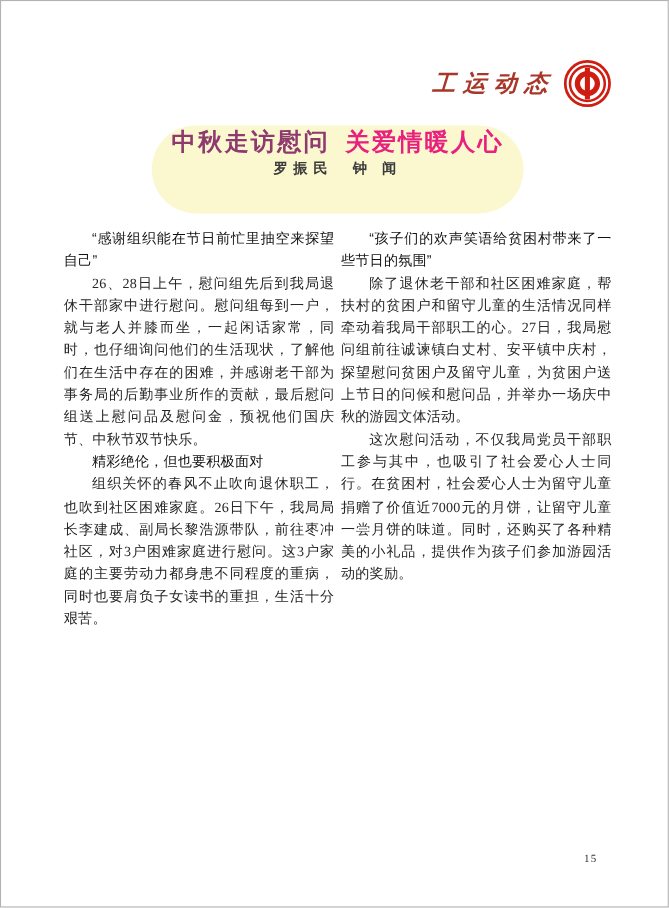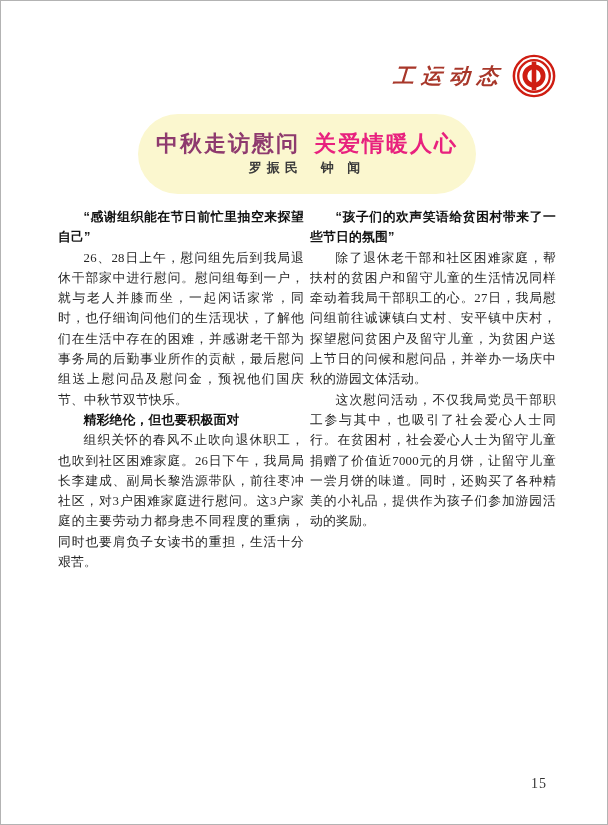--- a/index.html
+++ b/index.html
@@ -41,21 +41,20 @@
     position:absolute;
     left:137px;
     top:113px;
     width:338px;
     height:80px;
     background:#fbf7cf;
     border-radius:40px;
     text-align:center;
   }
   .title-line{
-    margin-top:15px;
     font-family:"Liberation Sans", sans-serif;
     font-weight:bold;
     font-size:22px;
     letter-spacing:2px;
     white-space:nowrap;
   }
   .title-part1{color:#8e3a6e;}
   .title-part2{color:#e8217e;margin-left:14px;}
   .authors{
     margin-top:0;
@@ -78,29 +77,29 @@
     letter-spacing:0.2px;
   }
   .col-left{left:57px;}
   .col-right{left:309px;}
   .para{margin:0;text-indent:2em;}
   .para.cont{text-indent:0;}
   .head{
     margin:0;
     text-indent:2em;
     font-family:"Liberation Sans", sans-serif;
-    font-weight:bold;
+    font-weight:normal;
     color:#111111;
   }
   
   .page-number{
     position:absolute;
     left:530px;
     top:775px;
-    font-size:14px;
+    font-size:10px;
     color:#333333;
     letter-spacing:1px;
   }
 </style>
 </head>
 <body>
 
 <div class="page">
 
   <div class="masthead">

